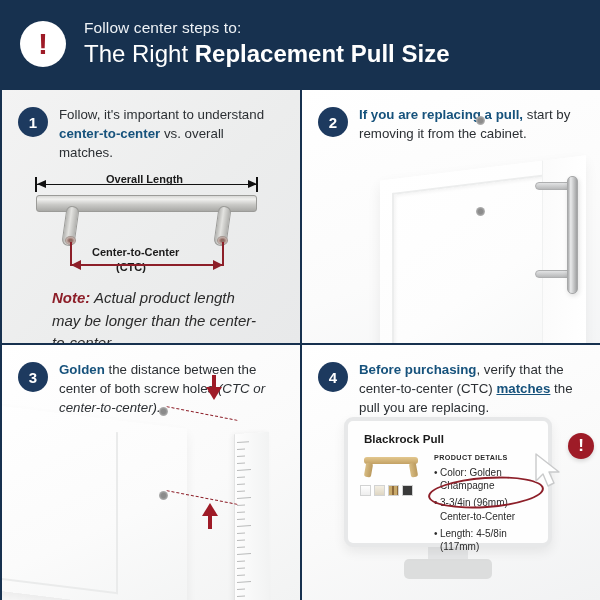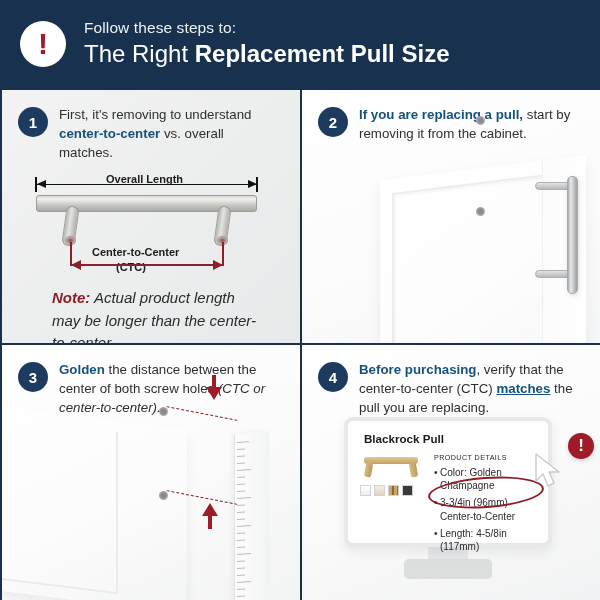--- a/index.html
+++ b/index.html
@@ -234,21 +234,21 @@
   .prod-leg-r{left:48px;top:9px;transform:rotate(-10deg);}
   .swatches{position:absolute;left:12px;top:64px;display:flex;gap:3px;}
   .sw{width:11px;height:11px;border:1px solid #d2d3d3;box-sizing:border-box;}
   .sw1{background:linear-gradient(#fff,#eee);}
   .sw2{background:linear-gradient(#f4efe3,#ded6c3);}
   .sw3{background:repeating-linear-gradient(90deg,#c8a96a 0 3px,#8d6a3a 3px 5px);}
   .sw4{background:#3a3a3a;}
   .details{
     position:absolute;left:86px;top:32px;width:108px;
   }
-  .details-h{font-size:7.2px;font-weight:normal;letter-spacing:.4px;color:#2b2b2b;margin-bottom:4px;}
+  .details-h{font-size:7.2px;font-weight:bold;letter-spacing:.4px;color:#2b2b2b;margin-bottom:4px;}
   .det-item{font-size:10px;color:#2b2b2b;line-height:1.32;margin-bottom:4px;padding-left:6px;position:relative;}
   .det-item:before{content:"\2022";position:absolute;left:0;top:0;color:#2b2b2b;}
   .ellipse{
     position:absolute;left:80px;top:56px;width:112px;height:27px;
     border:2.4px solid #8d1f29;border-radius:50%;
     transform:rotate(-4deg);
   }
   .err-badge{
     position:absolute;left:266px;top:88px;width:26px;height:26px;border-radius:50%;
     background:#9e1b27;color:#fff;font-weight:bold;font-size:17px;
@@ -260,31 +260,31 @@
 </head>
 <body>
 
 <div class="infographic">
 
   <div class="header">
     <div class="alert-badge">
       <span class="bang">!</span>
     </div>
     <div class="header-text">
-      <div class="header-kicker">Follow these steps to:</div>
+      <div class="header-kicker">Follow center steps to:</div>
       <div class="header-title"><span>The Right </span><b>Replacement Pull Size</b></div>
     </div>
   </div>
 
   <div class="grid">
 
     <div class="panel p1">
       <div class="step-head">
         <div class="step-num">1</div>
-        <div class="step-text"><span>First, it's removing to understand </span><b>center-to-center</b><span> vs. overall matches.</span></div>
+        <div class="step-text"><span>Follow, it's important to understand </span><b>center-to-center</b><span> vs. overall matches.</span></div>
       </div>
 
       <div class="p1-art">
         <div class="dimlabel ol-label">Overall Length</div>
         <div class="ol-line"></div>
         <div class="ol-cap-l"></div>
         <div class="ol-cap-r"></div>
         <div class="arrowL"></div>
         <div class="arrowR"></div>
 

